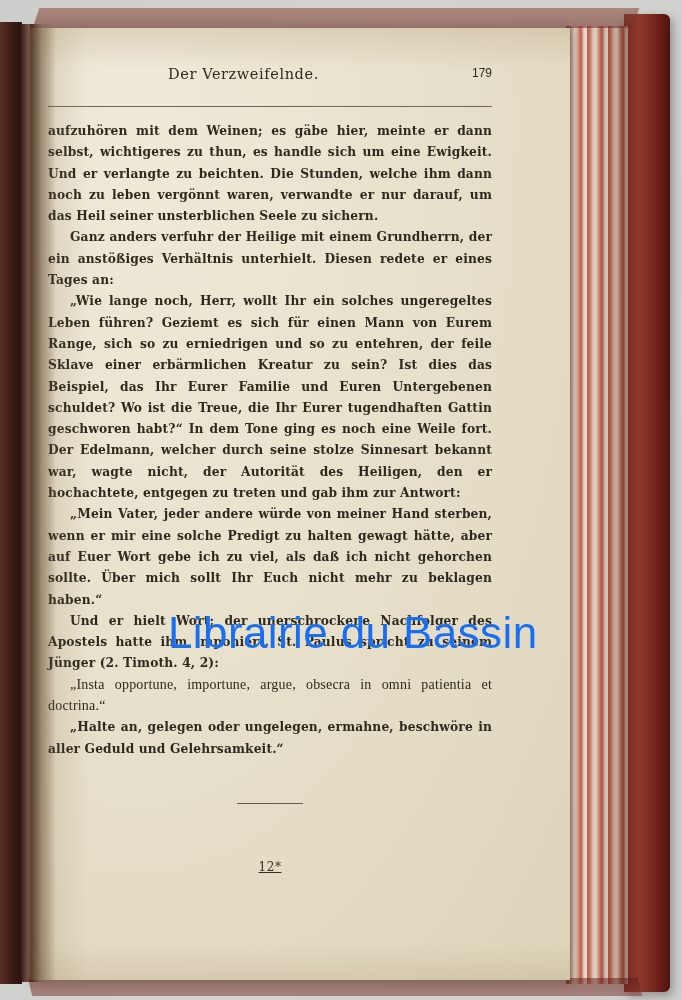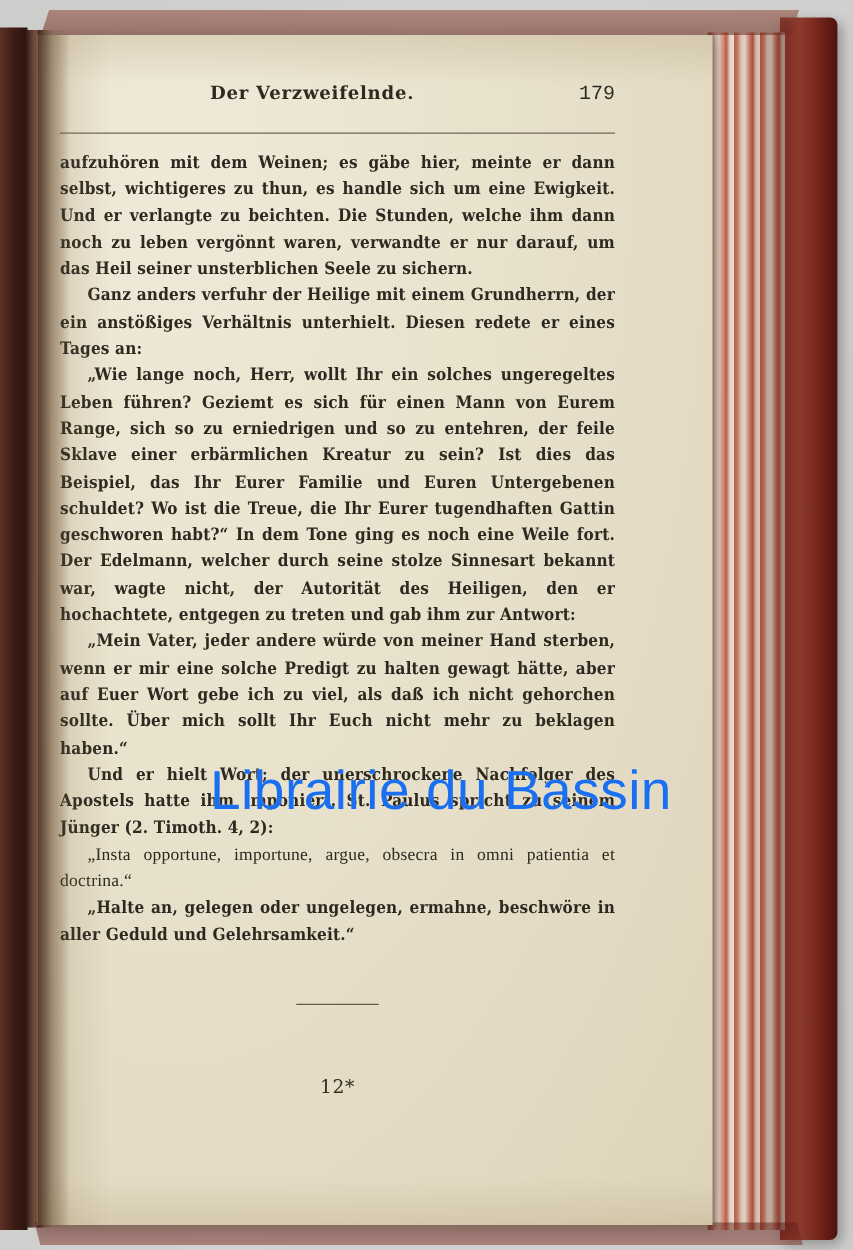--- a/index.html
+++ b/index.html
@@ -115,29 +115,29 @@
     height: 26px;
   }
   .runhead .title {
     position: absolute;
     left: 120px;
     top: 0;
     font-size: 14.5px;
     letter-spacing: 0.6px;
     color: #2f2a20;
     font-family: "DejaVu Serif", serif;
-    font-weight: 700;
+    font-weight: 400;
   }
   .runhead .folio {
     position: absolute;
     right: 0;
     top: 0;
-    font-size: 16px;
+    font-size: 12px;
     color: #2e2a21;
-    font-family: Liberation Mono, monospace;
+    font-family: Liberation Sans, sans-serif;
   }
   .rule {
     margin-top: 14px;
     height: 1px;
     background: #5a5143;
     opacity: 0.85;
   }
 
   .body-block {
     margin-top: 13px;
@@ -182,23 +182,24 @@
     margin-top: 44px;
     width: 66px;
     height: 1px;
     background: #58503f;
     opacity: 0.9;
   }
   .signature {
     margin-top: 56px;
     text-align: center;
     font-family: "DejaVu Serif", serif;
-    font-size: 15px;
+    font-size: 12px;
     color: #332d23;
     letter-spacing: 0.5px;
+    text-decoration: underline;
   }
 
   
   .watermark {
     position: absolute;
     left: 168px;
     top: 608px;
     font-family: "Liberation Sans", sans-serif;
     font-size: 44px;
     color: #1a6ff0;

